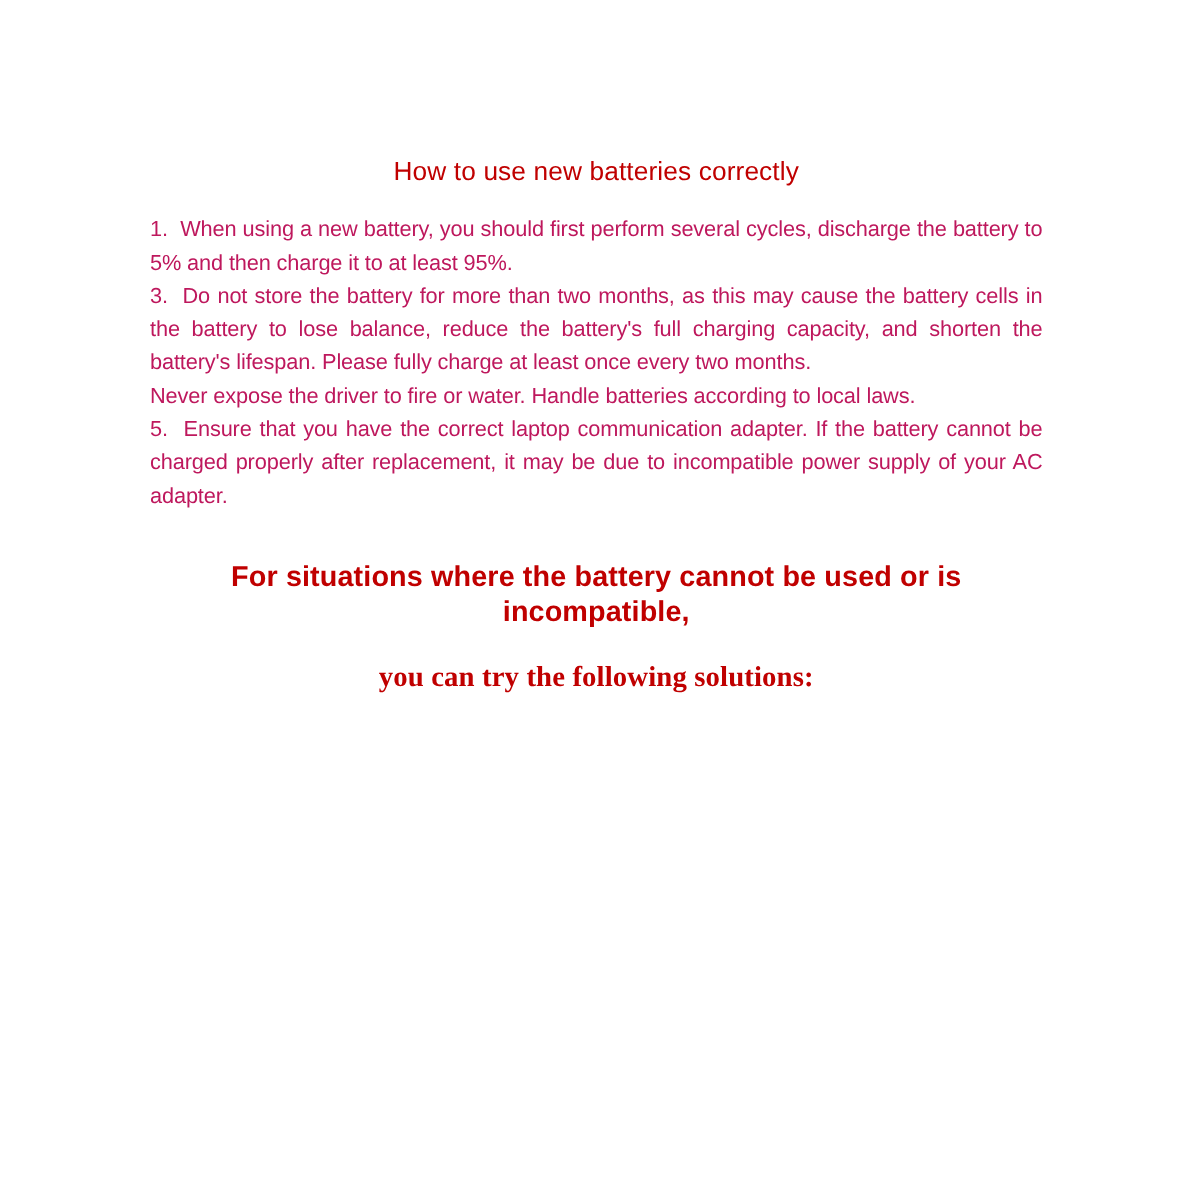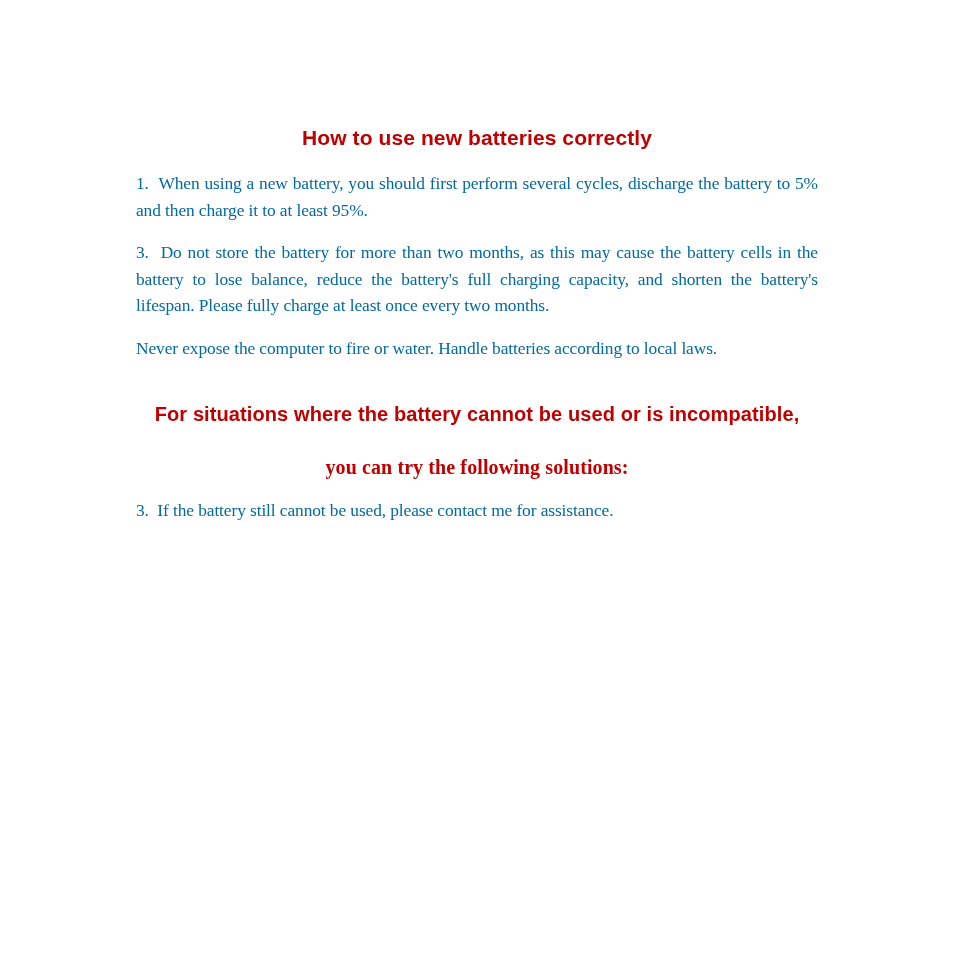--- a/index.html
+++ b/index.html
@@ -18,61 +18,60 @@
   .content {
     position: absolute;
     left: 120px;
     top: 126px;
     width: 714px;
   }
   .main-title {
     margin: 0 0 20px 0;
     color: #c00000;
     font-size: 21px;
-    font-weight: bold;
+    font-weight: normal;
     text-align: center;
     letter-spacing: 0.1px;
   }
   .body-block p {
-    margin: 16px;
-    color: #0369a1;
+    margin: 0;
+    color: #be185d;
     font-size: 17.4px;
     line-height: 26.6px;
     text-align: justify;
     letter-spacing: -0.1px;
-    font-family: Liberation Serif, serif;
   }
   .sub-title {
     margin: 4px;
     color: #c00000;
-    font-size: 20px;
+    font-size: 23px;
     font-weight: bold;
     text-align: center;
     line-height: 28px;
     letter-spacing: 0.1px;
   }
   .sub-title.line1 { margin-top: 38px; }
   .sub-title.line2 { margin-top: 25px; font-family: Liberation Serif, serif; }
   .body-block.second { margin-top: 14px; }
 </style>
 </head>
 <body>
 
 <div class="page">
   <div class="content">
 
     <h1 class="main-title">How to use new batteries correctly</h1>
 
     <div class="body-block">
       <p>1.&nbsp; When using a new battery, you should first perform several cycles, discharge the battery to 5% and then charge it to at least 95%.</p>
       <p>3.&nbsp; Do not store the battery for more than two months, as this may cause the battery cells in the battery to lose balance, reduce the battery's full charging capacity, and shorten the battery's lifespan. Please fully charge at least once every two months.</p>
-      <p>Never expose the computer to fire or water. Handle batteries according to local laws.</p>
+      <p>Never expose the driver to fire or water. Handle batteries according to local laws.</p>
+      <p>5.&nbsp; Ensure that you have the correct laptop communication adapter. If the battery cannot be charged properly after replacement, it may be due to incompatible power supply of your AC adapter.</p>
     </div>
 
     <h2 class="sub-title line1">For situations where the battery cannot be used or is incompatible,</h2>
     <h2 class="sub-title line2">you can try the following solutions:</h2>
 
     <div class="body-block second">
-      <p>3.&nbsp; If the battery still cannot be used, please contact me for assistance.</p>
     </div>
 
   </div>
 </div>
 
 </body></html>

